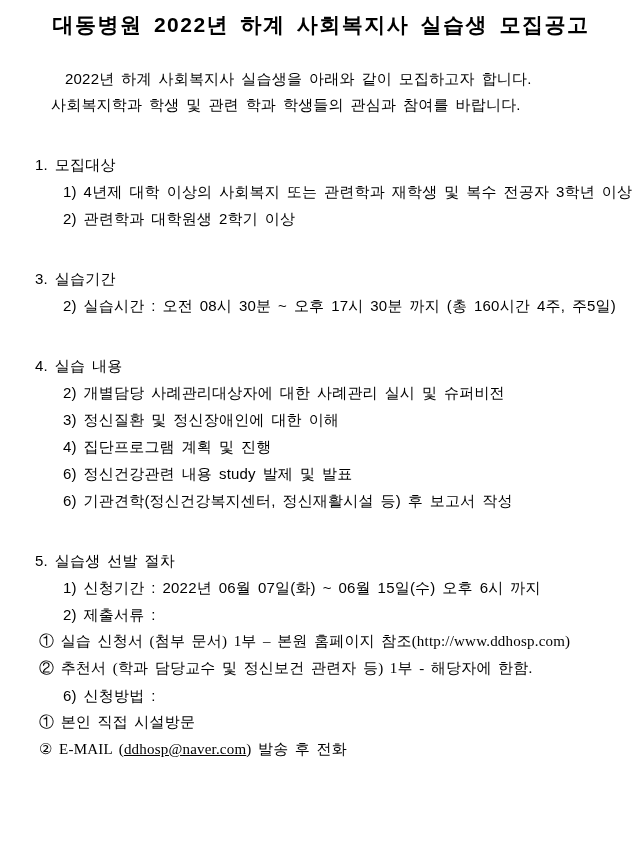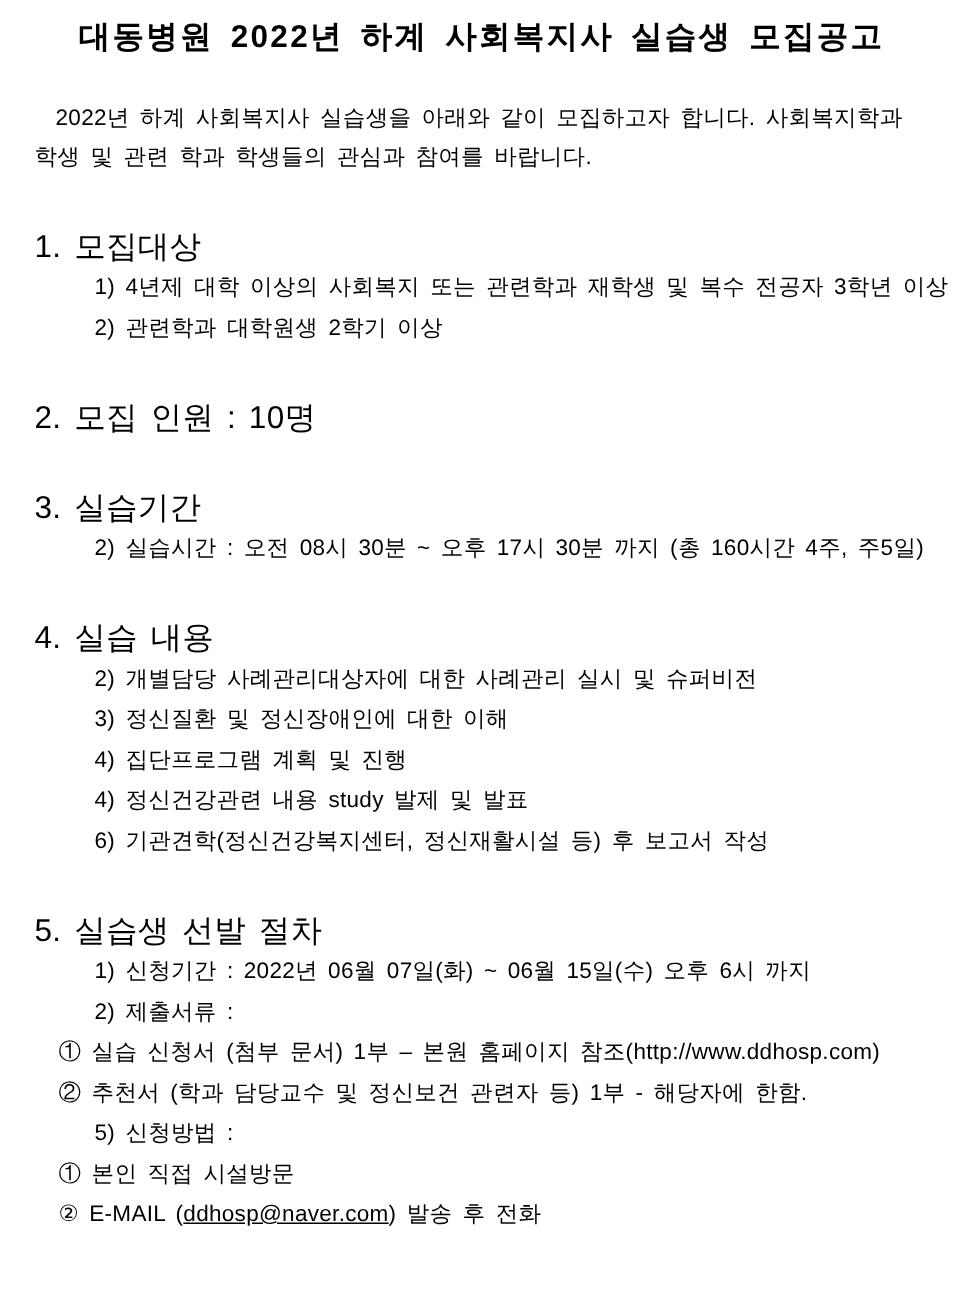--- a/index.html
+++ b/index.html
@@ -24,70 +24,69 @@
     margin: 4px 0 0 0;
   }
   .intro {
     margin-top: 26px;
     font-size: 15px;
     line-height: 26px;
     text-indent: 14px;
     word-break: keep-all;
     word-spacing: 2.5px;
     letter-spacing: 0.2px;
+    margin-left: 28px;
   }
   .section { margin-top: 33px; }
   .section-heading {
-    font-size: 21px;
+    font-size: 15px;
     line-height: 27px;
     letter-spacing: 0.2px;
     word-spacing: 2.5px;
+    margin-left: 12px;
   }
   .line {
     font-size: 15px;
     line-height: 27px;
     letter-spacing: 0.2px;
     word-spacing: 2.5px;
     white-space: nowrap;
   }
   .indent1 { padding-left: 8px; margin-left: 32px; }
-  .indent2 { padding-left: 16px; }
+  .indent2 { padding-left: 16px; font-family: Liberation Serif, serif; }
   .u { text-decoration: underline; }
 </style>
 </head>
 <body>
 
 <div class="page">
   <h1 class="title">대동병원 2022년 하계 사회복지사 실습생 모집공고</h1>
   <p class="intro">2022년 하계 사회복지사 실습생을 아래와 같이 모집하고자 합니다. 사회복지학과 학생 및 관련 학과 학생들의 관심과 참여를 바랍니다.</p>
   <div id="sections">
       <div class="section">
         <div class="section-heading">1. 모집대상</div>
         <div class="line indent1">1) 4년제 대학 이상의 사회복지 또는 관련학과 재학생 및 복수 전공자 3학년 이상</div>
         <div class="line indent1">2) 관련학과 대학원생 2학기 이상</div>
       </div>
       <div class="section">
-        <div class="section-heading">2. 모집 인원 : 10명</div>
-      </div>
-      <div class="section">
         <div class="section-heading">3. 실습기간</div>
         <div class="line indent1">2) 실습시간 : 오전 08시 30분 ~ 오후 17시 30분 까지 (총 160시간 4주, 주5일)</div>
       </div>
       <div class="section">
         <div class="section-heading">4. 실습 내용</div>
         <div class="line indent1">2) 개별담당 사례관리대상자에 대한 사례관리 실시 및 슈퍼비전</div>
         <div class="line indent1">3) 정신질환 및 정신장애인에 대한 이해</div>
         <div class="line indent1">4) 집단프로그램 계획 및 진행</div>
-        <div class="line indent1">4) 정신건강관련 내용 study 발제 및 발표</div>
+        <div class="line indent1">6) 정신건강관련 내용 study 발제 및 발표</div>
         <div class="line indent1">6) 기관견학(정신건강복지센터, 정신재활시설 등) 후 보고서 작성</div>
       </div>
       <div class="section">
         <div class="section-heading">5. 실습생 선발 절차</div>
         <div class="line indent1">1) 신청기간 : 2022년 06월 07일(화) ~ 06월 15일(수) 오후 6시 까지</div>
         <div class="line indent1">2) 제출서류 :</div>
         <div class="line indent2">① 실습 신청서 (첨부 문서) 1부 – 본원 홈페이지 참조(http://www.ddhosp.com)</div>
         <div class="line indent2">② 추천서 (학과 담당교수 및 정신보건 관련자 등) 1부 - 해당자에 한함.</div>
-        <div class="line indent1">5) 신청방법 :</div>
+        <div class="line indent1">6) 신청방법 :</div>
         <div class="line indent2">① 본인 직접 시설방문</div>
         <div class="line indent2"><span>② E-MAIL (</span><span class="u">ddhosp@naver.com</span><span>) 발송 후 전화</span></div>
       </div>
     </div>
 </div>
 
 </body></html>

